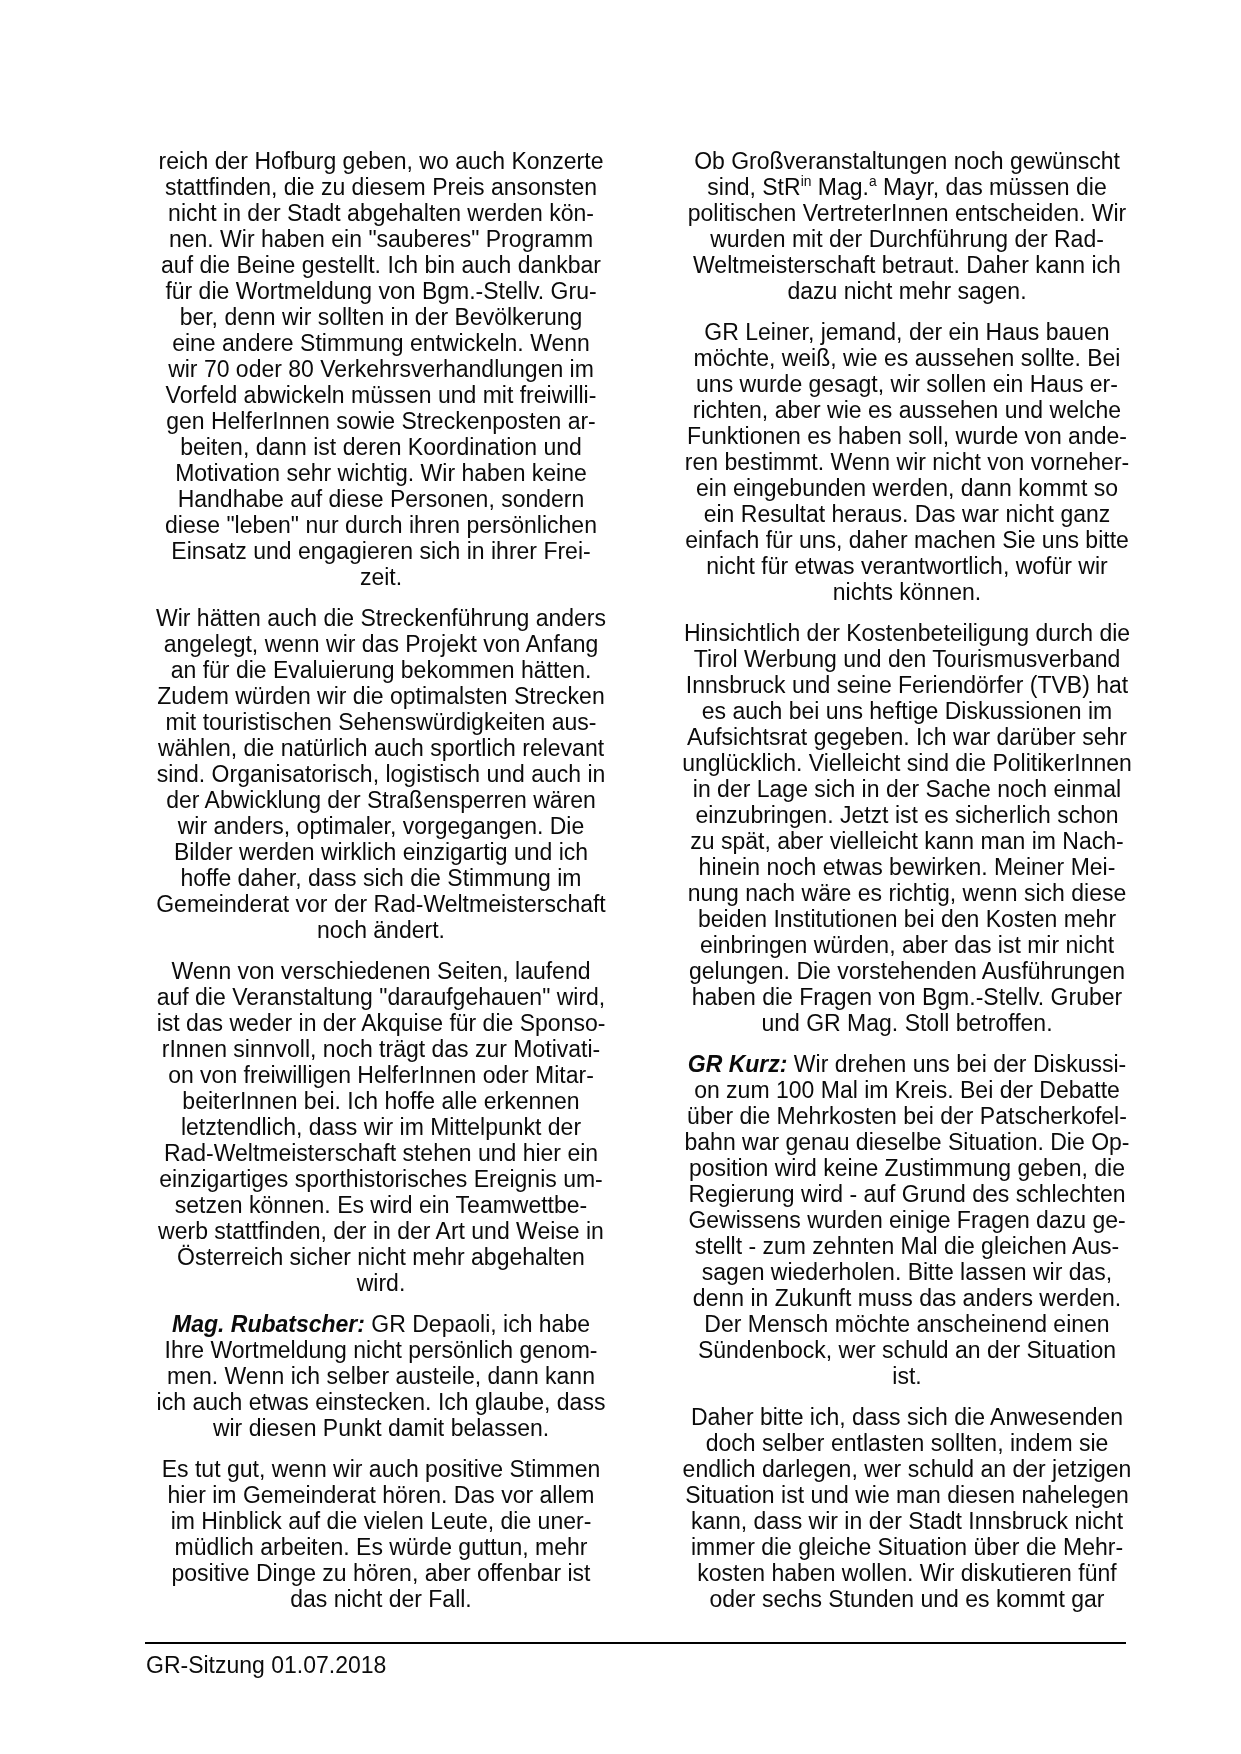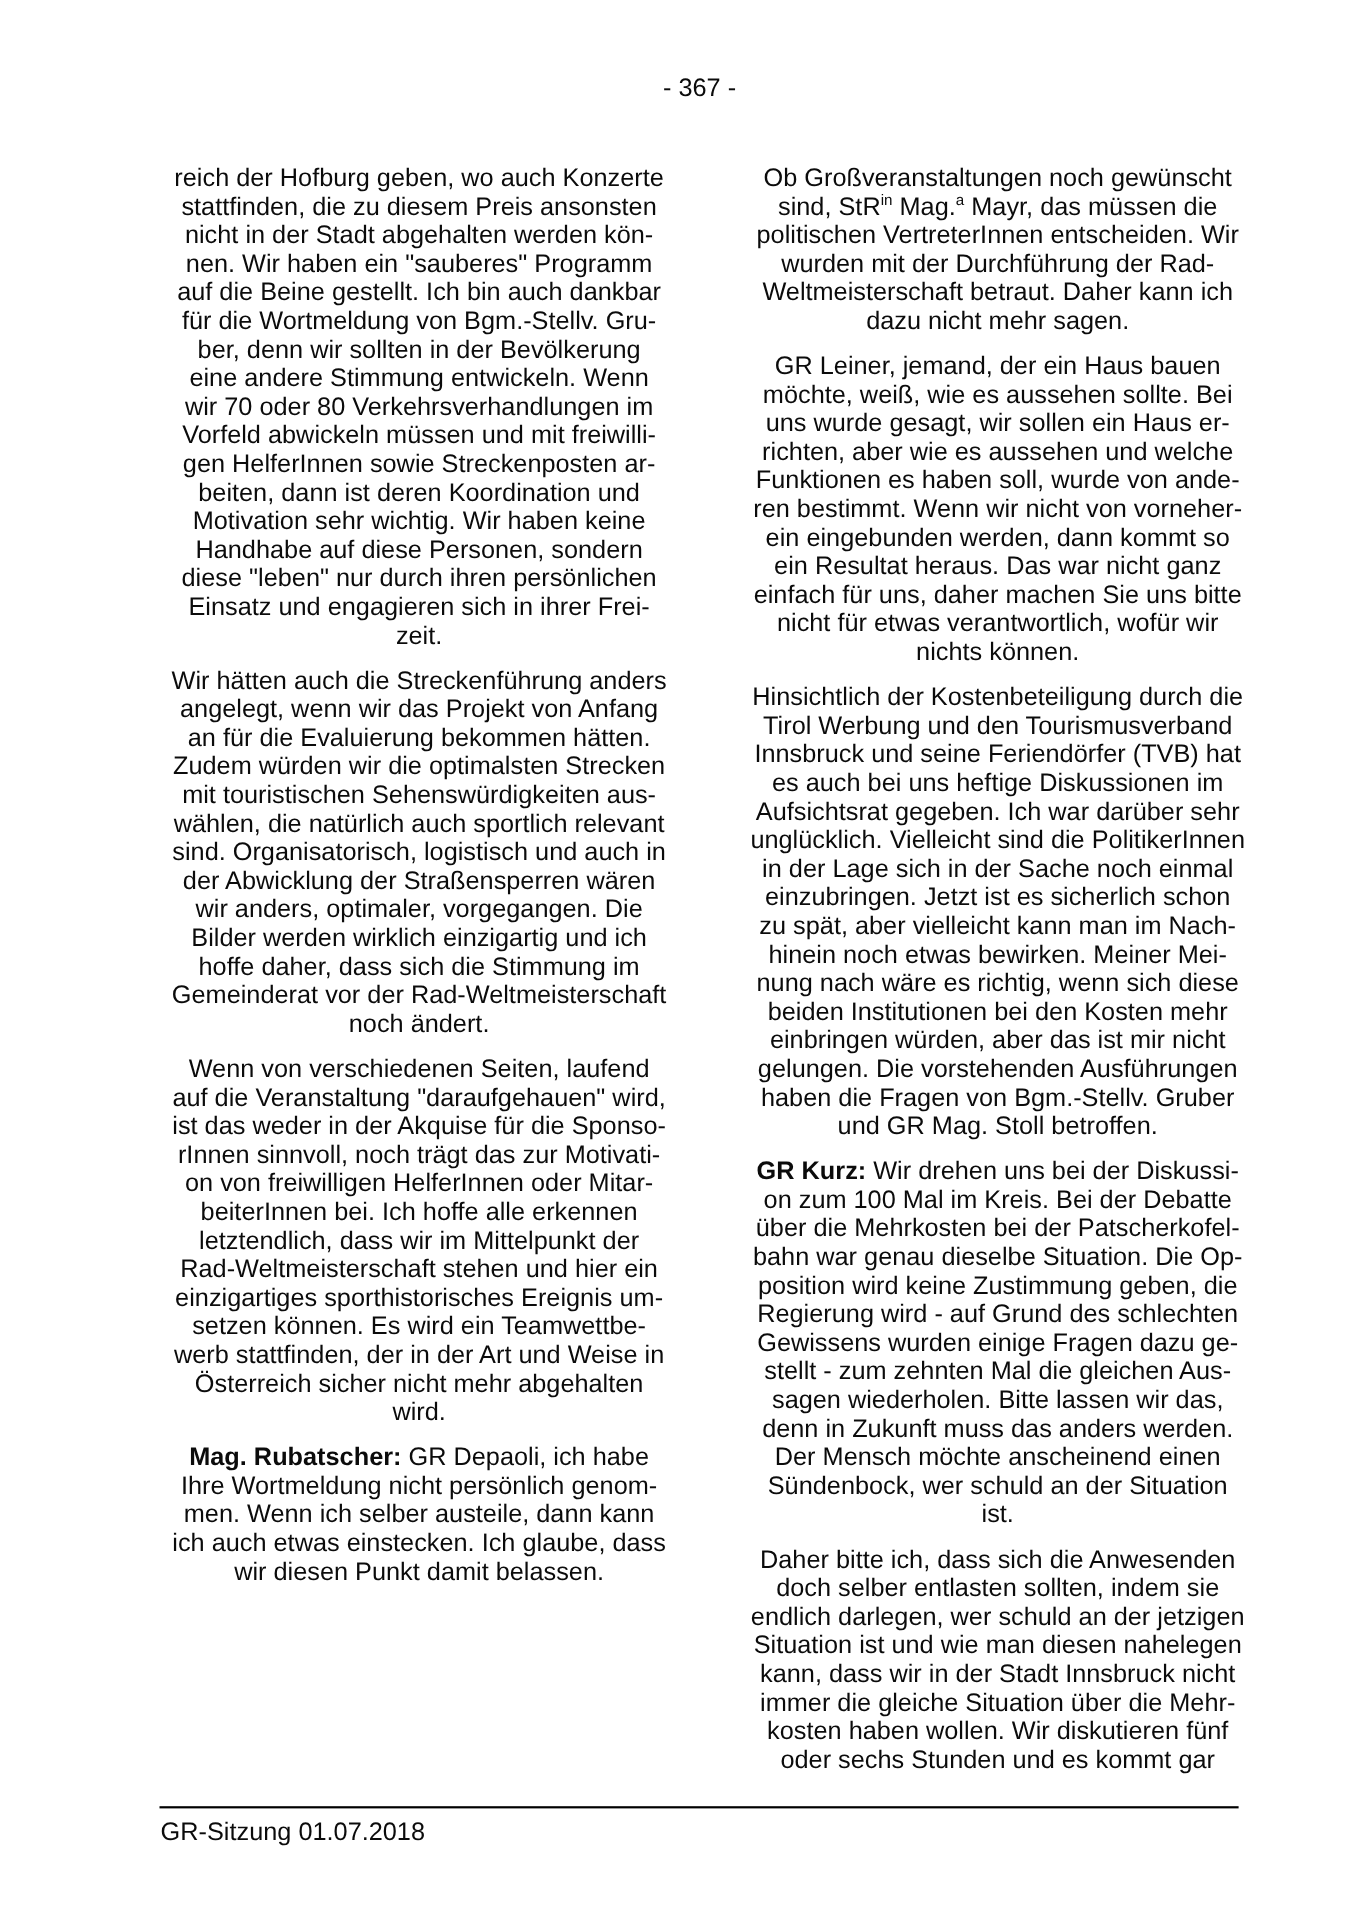--- a/index.html
+++ b/index.html
@@ -32,21 +32,21 @@
   }
   .text-column.left  { left: 146px; }
   .text-column.right { left: 672px; }
   .para {
     margin: 0 0 15px 0;
     font-size: 23px;
     line-height: 26px;
     white-space: pre;
     text-align: center;
   }
-  .para b { font-weight: bold; }
+  .para b { font-weight: bold; font-style: italic; }
   .para sup {
     font-size: 60%;
     line-height: 0;
     vertical-align: super;
   }
   .footer-rule {
     position: absolute;
     left: 145px;
     top: 1642px;
     width: 981px;
@@ -58,21 +58,20 @@
     left: 146px;
     top: 1652px;
     font-size: 23px;
     line-height: 26px;
   }
 </style>
 </head>
 <body>
 
 <div class="page">
-  <div class="page-number">- 367 -</div>
 
   <div class="text-column left">
       <p class="para"><span>reich der Hofburg geben, wo auch Konzerte
 stattfinden, die zu diesem Preis ansonsten
 nicht in der Stadt abgehalten werden kön-
 nen. Wir haben ein "sauberes" Programm
 auf die Beine gestellt. Ich bin auch dankbar
 für die Wortmeldung von Bgm.-Stellv. Gru-
 ber, denn wir sollten in der Bevölkerung
 eine andere Stimmung entwickeln. Wenn
@@ -109,20 +108,26 @@
 einzigartiges sporthistorisches Ereignis um-
 setzen können. Es wird ein Teamwettbe-
 werb stattfinden, der in der Art und Weise in
 Österreich sicher nicht mehr abgehalten
 wird.</span></p>
       <p class="para"><b>Mag. Rubatscher:</b><span> GR Depaoli, ich habe
 Ihre Wortmeldung nicht persönlich genom-
 men. Wenn ich selber austeile, dann kann
 ich auch etwas einstecken. Ich glaube, dass
 wir diesen Punkt damit belassen.</span></p>
+      <p class="para"><span>Es tut gut, wenn wir auch positive Stimmen
+hier im Gemeinderat hören. Das vor allem
+im Hinblick auf die vielen Leute, die uner-
+müdlich arbeiten. Es würde guttun, mehr
+positive Dinge zu hören, aber offenbar ist
+das nicht der Fall.</span></p>
     </div>
 
   <div class="text-column right">
       <p class="para"><span>Ob Großveranstaltungen noch gewünscht
 sind, StR</span><sup>in</sup><span> Mag.</span><sup>a</sup><span> Mayr, das müssen die
 politischen VertreterInnen entscheiden. Wir
 wurden mit der Durchführung der Rad-
 Weltmeisterschaft betraut. Daher kann ich
 dazu nicht mehr sagen.</span></p>
       <p class="para"><span>GR Leiner, jemand, der ein Haus bauen

